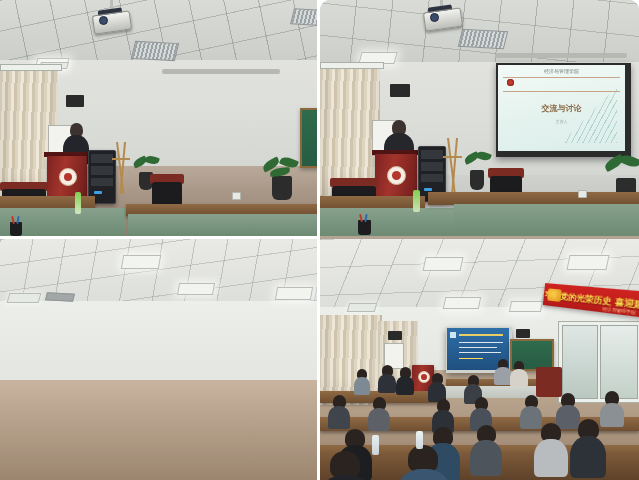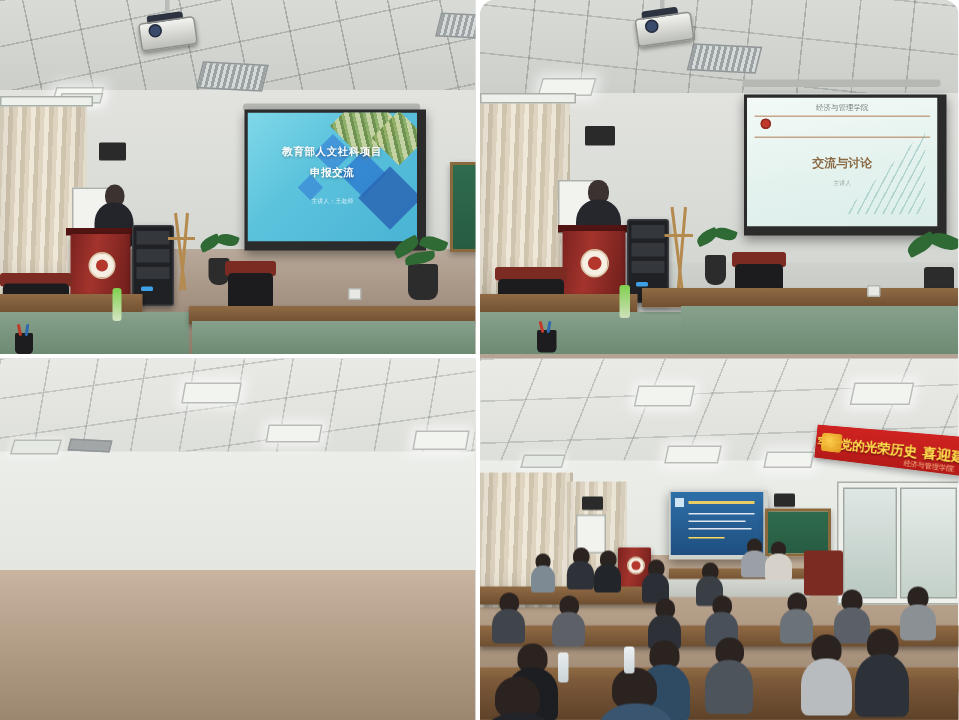--- a/index.html
+++ b/index.html
@@ -254,35 +254,20 @@
       <div class="proj-dark" style="left:98px;top:9px;width:24px;height:7px;"></div>
       <div class="proj-body" style="left:93px;top:13px;width:36px;height:17px;"></div>
       <div class="proj-lens" style="left:99px;top:16px;width:7px;height:7px;"></div>
 
       <div class="curtain" style="left:0;top:68px;width:58px;height:130px;"></div>
       <div class="window-frame" style="left:0;top:64px;width:60px;height:5px;"></div>
 
       <div class="speaker" style="left:66px;top:95px;width:18px;height:12px;"></div>
 
       <div class="screen-case" style="left:162px;top:69px;width:118px;height:5px;"></div>
-      <div class="screen-frame" style="left:163px;top:73px;width:117px;height:90px;">
-        <div class="screen-surface" style="left:2px;top:2px;width:113px;height:86px;">
-          <div class="slide-blue">
-            <div class="photo" style="left:62px;top:-8px;width:34px;height:34px;"></div>
-            <div class="photo" style="left:88px;top:4px;width:26px;height:26px;"></div>
-            <div class="dia l" style="left:48px;top:18px;width:18px;height:18px;"></div>
-            <div class="dia" style="left:66px;top:30px;width:22px;height:22px;"></div>
-            <div class="dia d" style="left:80px;top:42px;width:30px;height:30px;"></div>
-            <div class="dia l" style="left:36px;top:44px;width:12px;height:12px;"></div>
-            <div class="slide-title" style="top:22px;font-size:7px;line-height:9px;">教育部人文社科项目</div>
-            <div class="slide-title" style="top:36px;font-size:7px;line-height:9px;">申报交流</div>
-            <div class="slide-sub" style="top:56px;font-size:4px;">主讲人：王老师</div>
-          </div>
-        </div>
-      </div>
 
       <div class="chalkboard" style="left:300px;top:108px;width:22px;height:56px;"></div>
 
       <div class="whiteboard" style="left:48px;top:125px;width:22px;height:32px;"></div>
 
       <div class="person" style="left:62px;top:123px;width:28px;height:40px;">
         <div class="head" style="left:8px;top:0;width:13px;height:15px;"></div>
         <div class="body" style="left:1px;top:12px;width:26px;height:30px;background:#24252a;"></div>
       </div>
 

